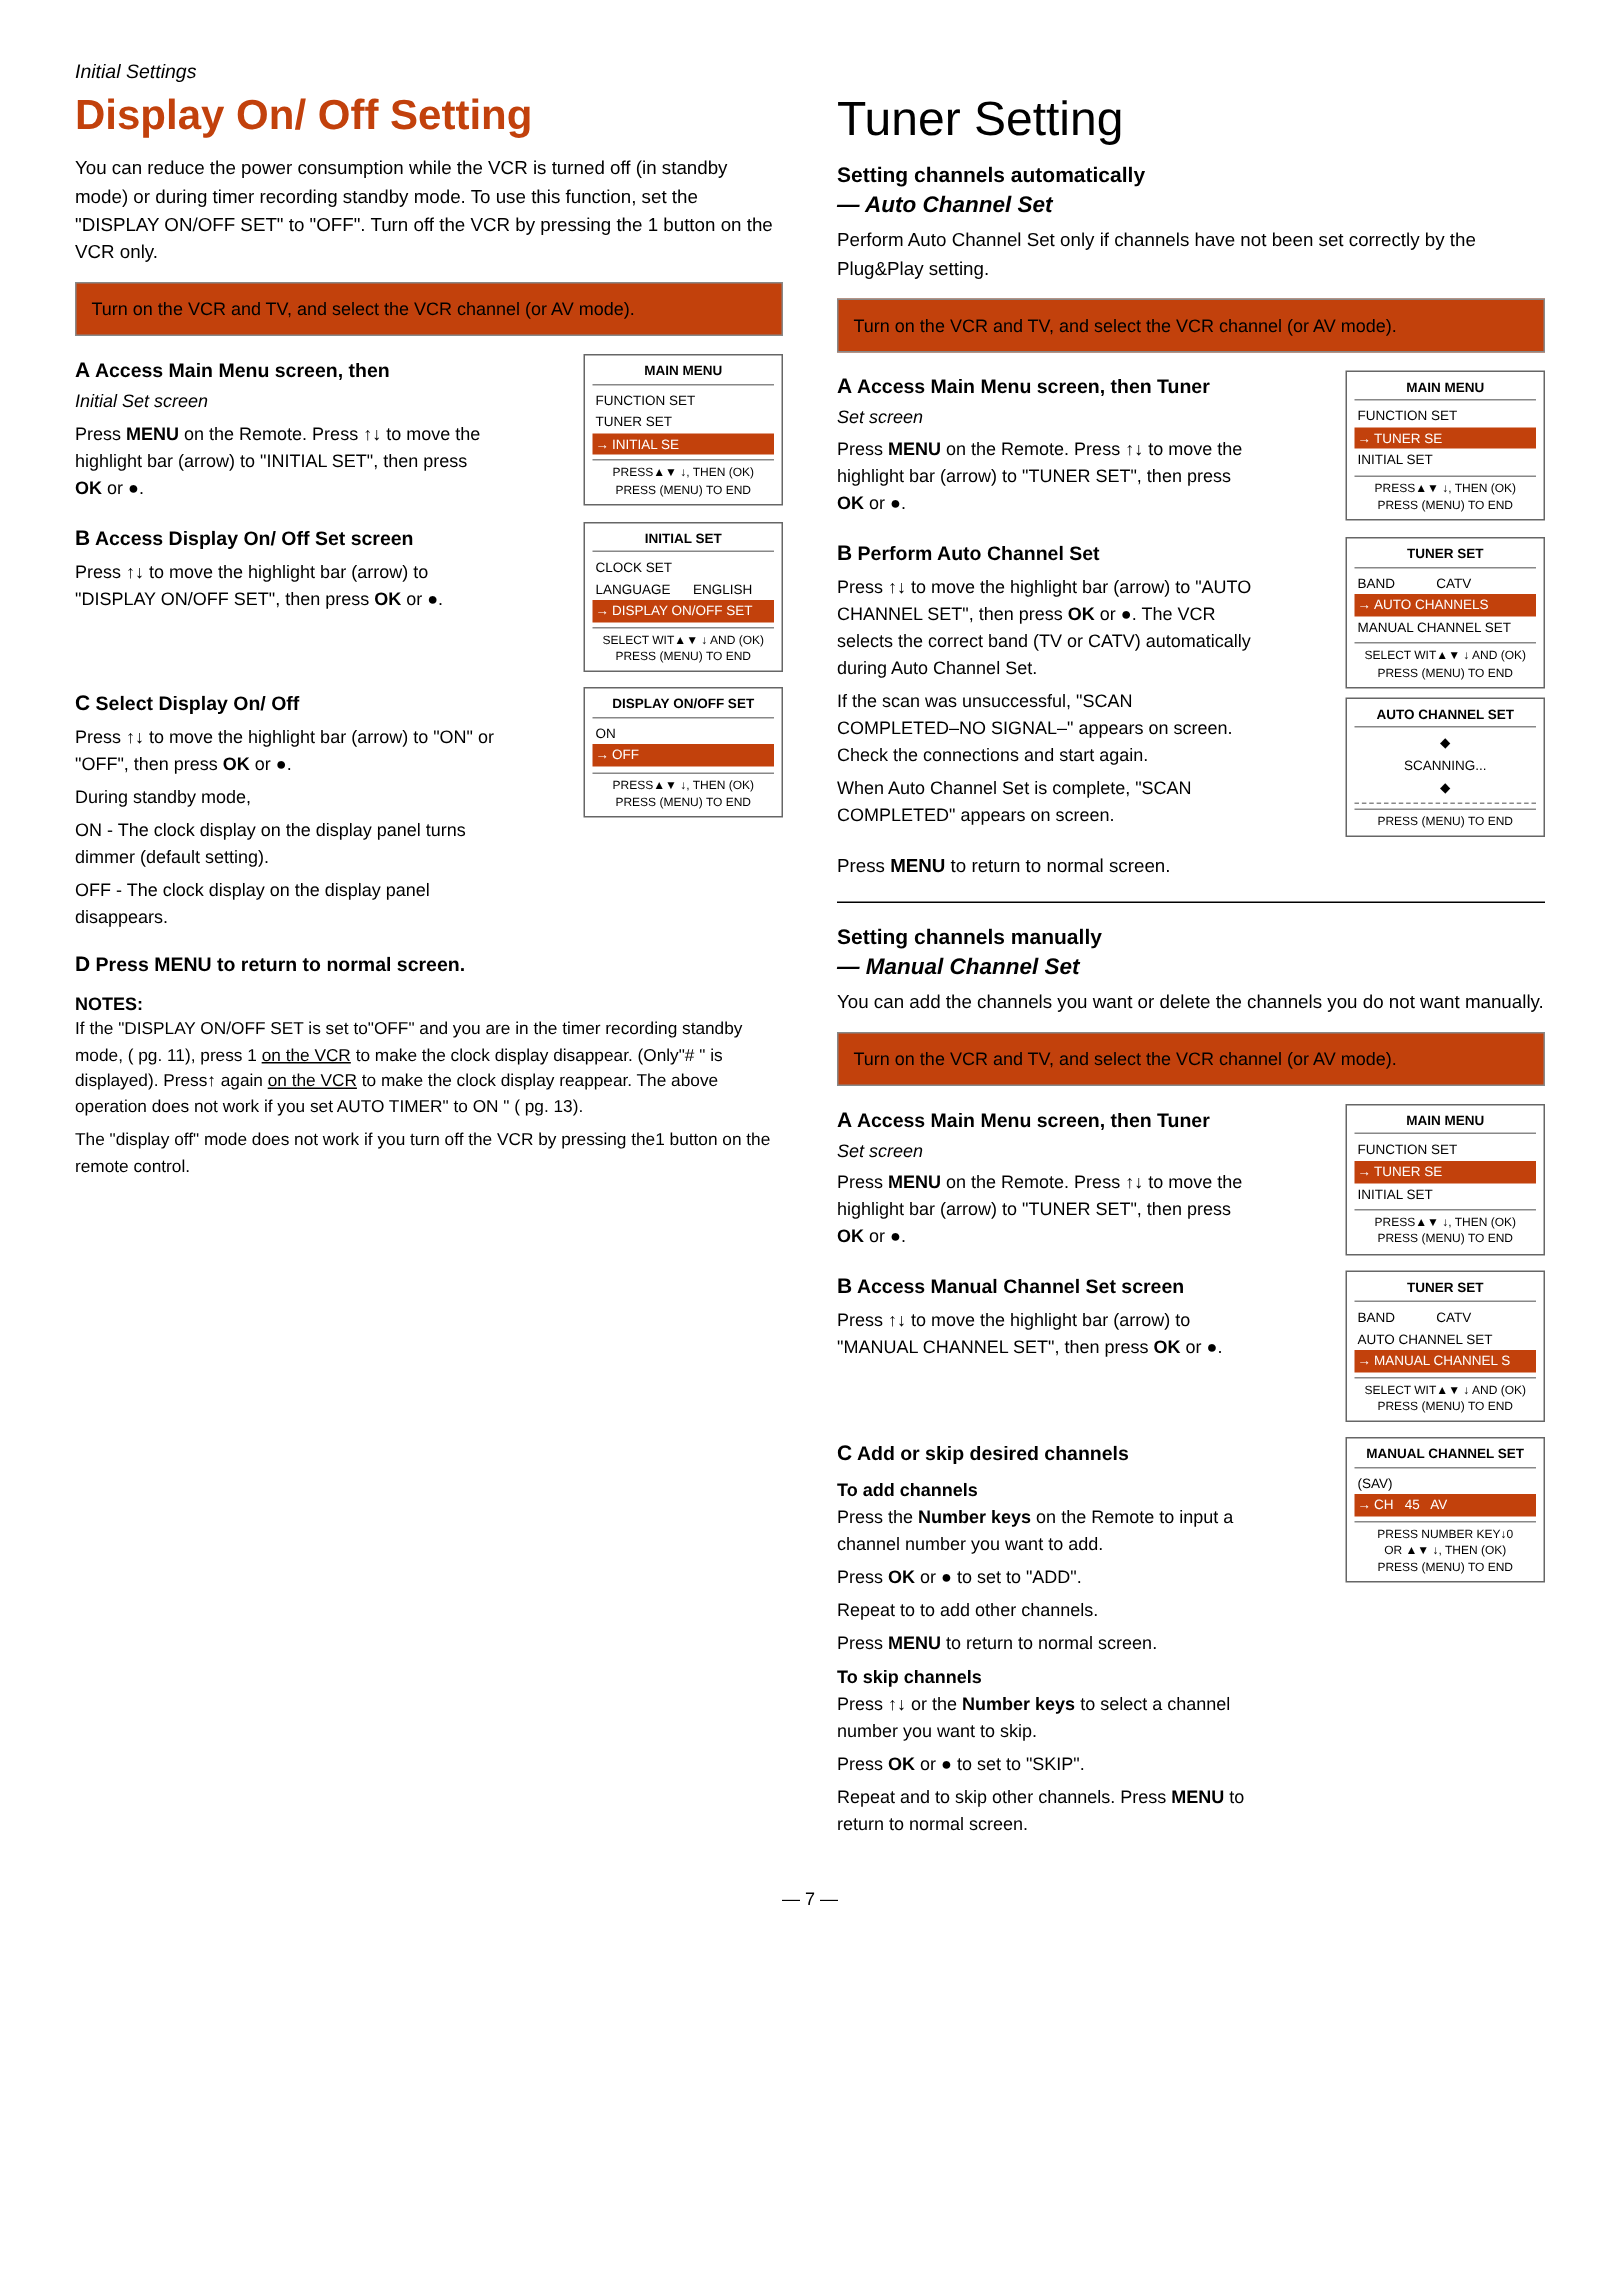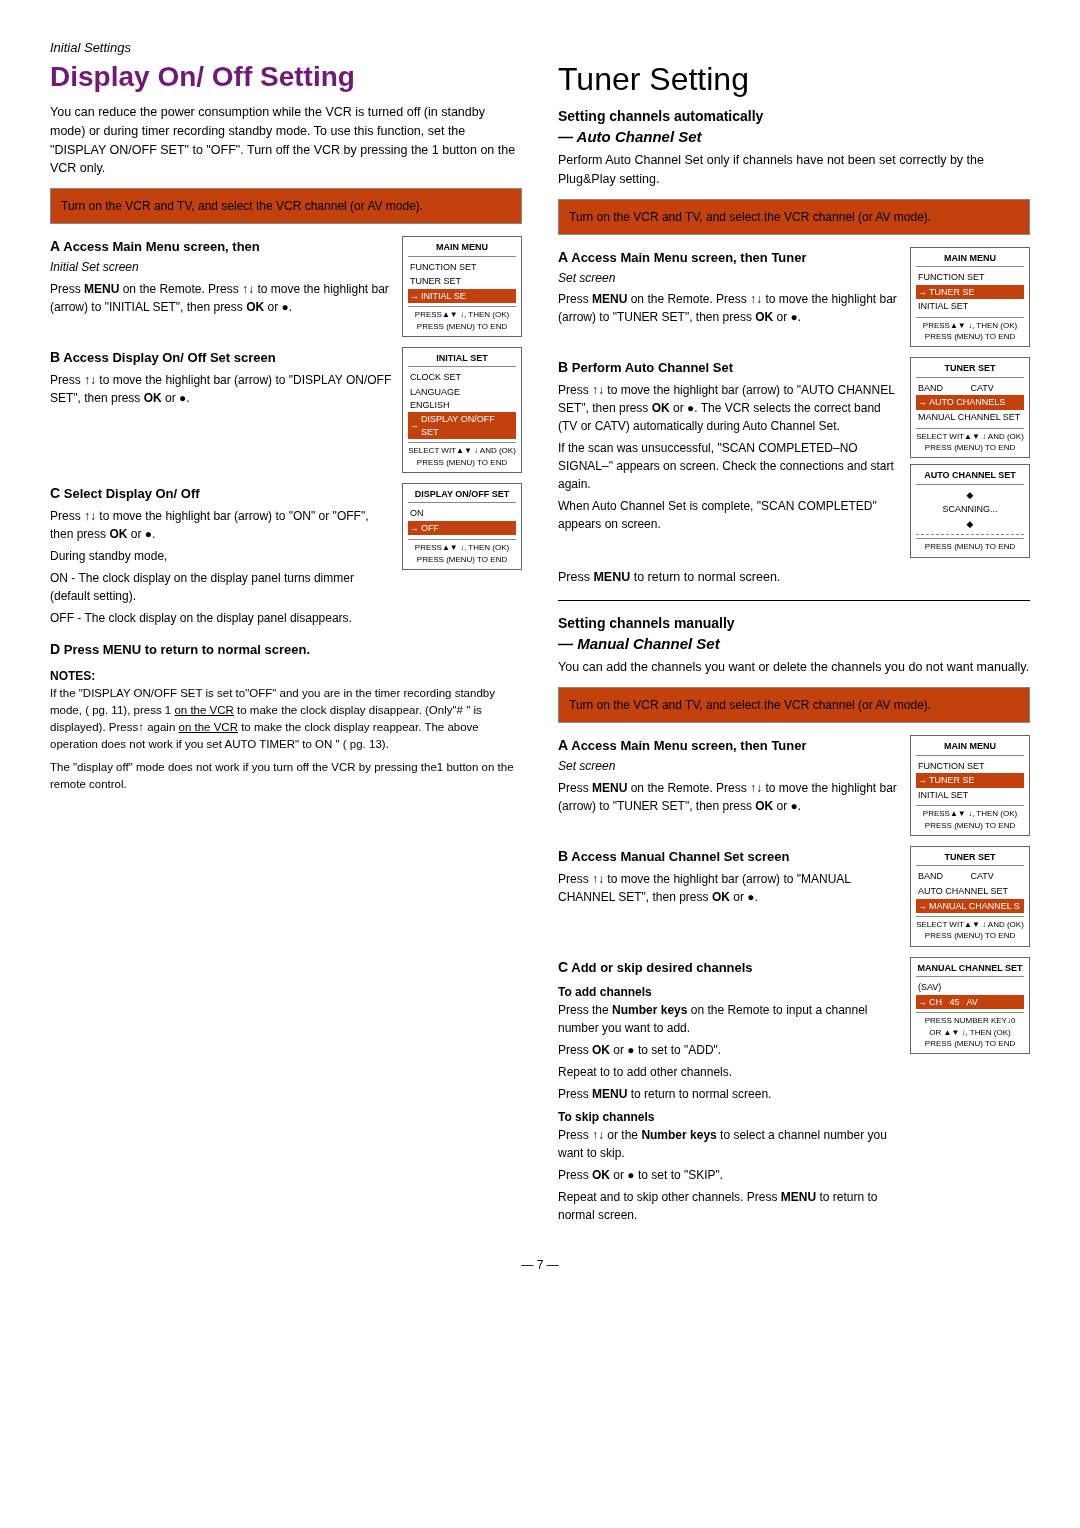--- a/index.html
+++ b/index.html
@@ -22,21 +22,21 @@
       display: flex;
       gap: 36px;
       align-items: flex-start;
     }
     .left-col { flex: 1; }
     .right-col { flex: 1; }
     h1.section-title {
       font-size: 28px;
       font-weight: bold;
       margin-bottom: 10px;
-      color: #701a75;
+      color: #c2410c;
     }
     h2.section-title {
       font-size: 32px;
       font-weight: normal;
       margin-bottom: 10px;
       color: #000000;
     }
     .intro-text {
       font-size: 12.5px;
       line-height: 1.5;
@@ -67,28 +67,29 @@
       gap: 10px;
       align-items: flex-start;
     }
     .step-text {
       flex: 1;
       font-size: 12px;
       line-height: 1.5;
     }
     .step-text p { margin-bottom: 4px; }
     .screen-box {
-      width: 120px;
+      width: 133px;
       min-width: 100px;
       border: 1px solid #666;
       font-size: 9px;
       line-height: 1.4;
       padding: 4px 5px;
       background: #fff;
       flex-shrink: 0;
+      margin-left: 48px;
     }
     .screen-box .screen-title {
       text-align: center;
       font-weight: bold;
       font-size: 9px;
       border-bottom: 1px solid #888;
       margin-bottom: 3px;
       padding-bottom: 2px;
     }
     .screen-box .screen-item {

